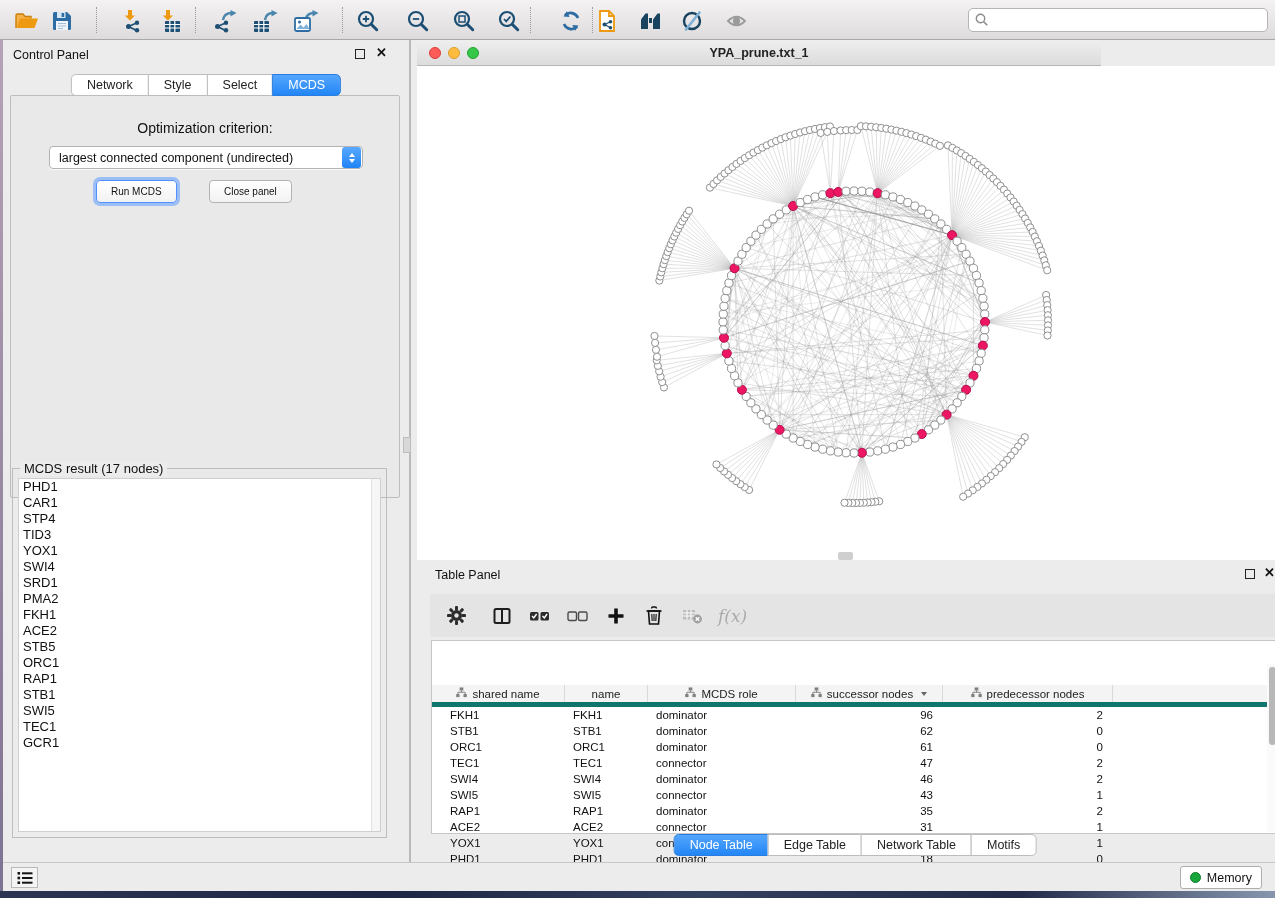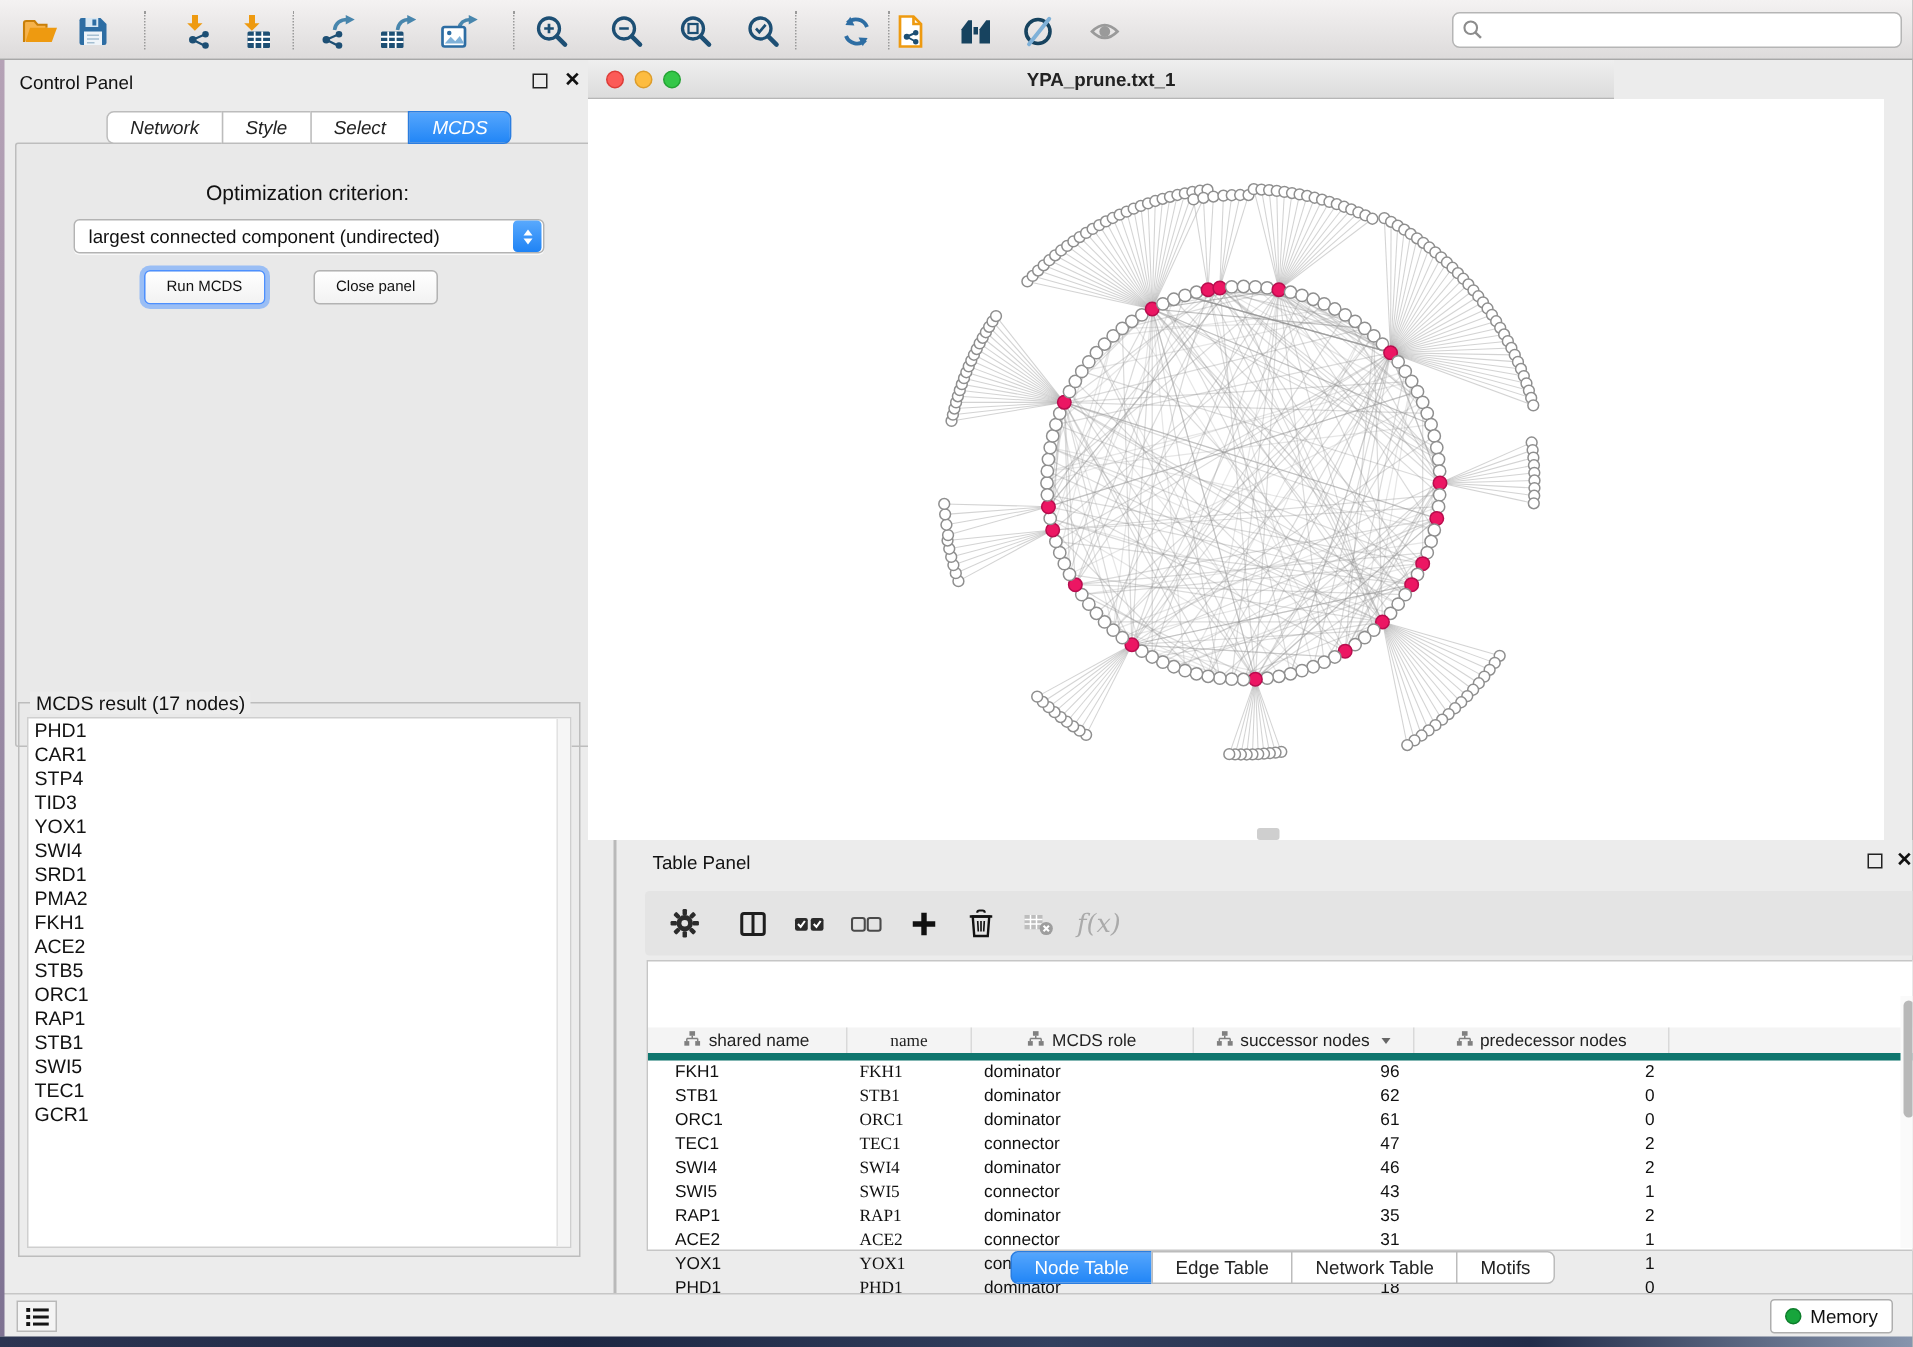--- a/index.html
+++ b/index.html
@@ -23,21 +23,21 @@
   .float-btn { position:absolute; top:9px; width:10px; height:10px; border:1.6px solid #222; }
   .close-btn { position:absolute; top:6px; font-size:13px; font-weight:bold; color:#111; line-height:14px; }
   .ctrl-float { right:44px; } .ctrl-close { right:22px; }
 
   .seg-tabs { position:absolute; display:flex; }
   .seg-tab { padding:3px 15px; font-size:12.5px; color:#222; background:#fff;
     border:1px solid #bcbcbc; margin-left:-1px; cursor:default; }
   .seg-tab:first-child { border-radius:5px 0 0 5px; margin-left:0; }
   .seg-tab:last-child { border-radius:0 5px 5px 0; }
   .seg-tab.sel { background:linear-gradient(#55a6fd,#2286f6); color:#fff; border-color:#2a7de0; }
-  .ctrl-tabs { left:50%; transform:translateX(-50%); top:34px; z-index:3;font-style:italic; }
+  .ctrl-tabs { left:50%; transform:translateX(-50%); top:34px; z-index:3; }
 
   .tab-content { position:absolute; left:7px; top:55px; width:390px; height:403px;
     background:#e9e9e9; border:1px solid #bdbdbd; border-radius:2px; }
   .criterion-label { position:absolute; width:100%; text-align:center; top:24px; font-size:14px; color:#111; }
   .dropdown { position:absolute; left:38px; top:50px; width:314px; height:23px; background:#fff;
     border:1px solid #b3b3b3; border-radius:4px; display:flex; align-items:center; box-shadow:0 1px 0 rgba(255,255,255,.7); }
   .dropdown-text { flex:1; font-size:12.5px; color:#111; padding-left:9px; white-space:nowrap; overflow:hidden; }
   .dropdown-step { width:19px; height:21px; border-radius:3px; margin-right:1px;
     background:linear-gradient(#59a9fd,#1f83f5); display:flex; flex-direction:column; align-items:center; justify-content:center; gap:2px; }
   .tri-up { width:0; height:0; border-left:3.5px solid transparent; border-right:3.5px solid transparent; border-bottom:4.5px solid #fff; }
@@ -52,21 +52,21 @@
   .mcds-list { position:absolute; left:5px; top:9px; right:5px; bottom:5px; background:#fff; border:1px solid #cfcfcf; overflow:hidden; }
   .mcds-item { font-size:13px; color:#111; line-height:16px; padding-left:4px; }
   .mcds-scroll { position:absolute; right:0; top:0; bottom:0; width:9px; background:#f6f6f6; border-left:1px solid #e2e2e2; }
 
   
   .v-splitter { position:absolute; left:409px; top:40px; width:2px; height:822px; background:#b9b9b9; }
   .v-grip { position:absolute; left:403px; top:437px; width:8px; height:16px; background:#d8d8d8; border:1px solid #bdbdbd; }
   .h-grip { position:absolute; left:838px; top:552px; width:15px; height:8px; background:#cfcfcf; border-radius:2px; }
 
   
-  .net-window { position:absolute; left:392px; top:40px; width:684px; height:520px; background:#fff; }
+  .net-window { position:absolute; left:417px; top:40px; width:684px; height:520px; background:#fff; }
   .net-titlebar { position:absolute; left:0; top:0; width:100%; height:26px;
     background:linear-gradient(#efefef,#dcdcdc); border-bottom:1px solid #b6b6b6; }
   .traffic { position:absolute; top:7px; width:12px; height:12px; border-radius:50%; }
   .tl-red { left:12px; background:#fc5b57; border:1px solid #dd3c37; }
   .tl-yellow { left:31px; background:#fdbc40; border:1px solid #dd9d2b; }
   .tl-green { left:50px; background:#34c748; border:1px solid #24a334; }
   .net-title { position:absolute; width:100%; text-align:center; top:6px; font-size:12.5px; font-weight:700; color:#222; }
   .net-canvas { position:absolute; left:0; top:26px; width:864px; height:494px; background:#fff; }
 
   
@@ -75,21 +75,21 @@
   .tp-float { right:32px; } .tp-close { right:12px; }
   .tp-toolbar { position:absolute; left:7px; top:34px; right:7px; height:43px; background:#e4e4e4; border-radius:3px;
     display:flex; align-items:center; gap:14px; padding-left:14px; }
   .tp-tool { width:24px; height:24px; display:flex; align-items:center; justify-content:center; }
   .fx-label { font-family:"DejaVu Serif", serif; font-style:italic; font-size:17px; color:#aaa; }
 
   .tbl { position:absolute; left:8px; top:80px; width:848px; height:194px; background:#fff; border:1px solid #c6c6c6; }
   .thead { display:flex; height:22px; background:#f4f4f4; border-bottom:5px solid #0f766e;margin-top:44px; }
   .th { display:flex; align-items:center; justify-content:center; gap:5px; font-size:11.5px; color:#222;
     border-right:1px solid #d9d9d9; position:relative; }
-  .c0{width:133px;} .c1{width:83px;font-family:Liberation Serif, serif;} .c2{width:148px;} .c3{width:147px;} .c4{width:170px;} .cf{flex:1; border-right:none;}
+  .c0{width:133px;} .c1{width:83px;} .c2{width:148px;} .c3{width:147px;} .c4{width:170px;} .cf{flex:1; border-right:none;}
   .sort-tri { width:0; height:0; border-left:3.5px solid transparent; border-right:3.5px solid transparent; border-top:4.5px solid #666; margin-left:3px; }
   .tr { display:flex; height:16px; }
   .td { font-size:11.5px; color:#111; line-height:16px; white-space:nowrap; overflow:hidden; }
   .td.c0 { padding-left:18px; } .td.c1, .td.c2 { padding-left:8px; }
   .td.c3, .td.c4 { text-align:right; padding-right:10px; }
   .tbl-scroll { position:absolute; right:1px; top:23px; width:10px; bottom:1px; background:#fafafa; }
   .tbl-thumb { position:absolute; left:1.5px; top:3px; width:7px; height:78px; background:#b8b8b8; border-radius:4px; }
 
   .table-tabs { left:50%; transform:translateX(-50%); top:274px; }
 

